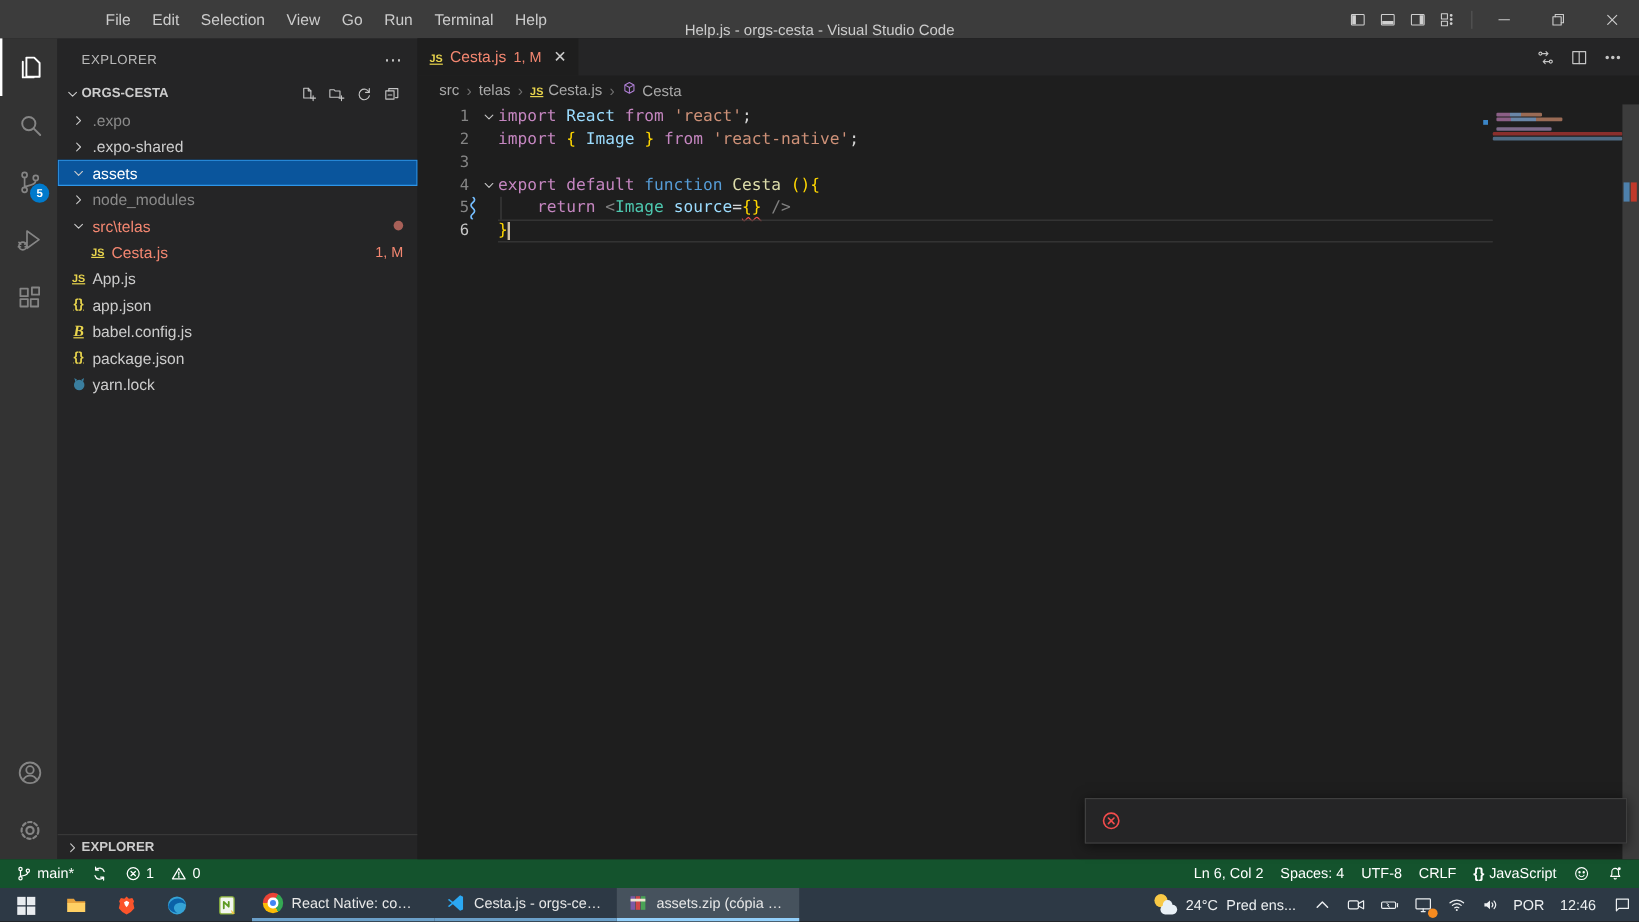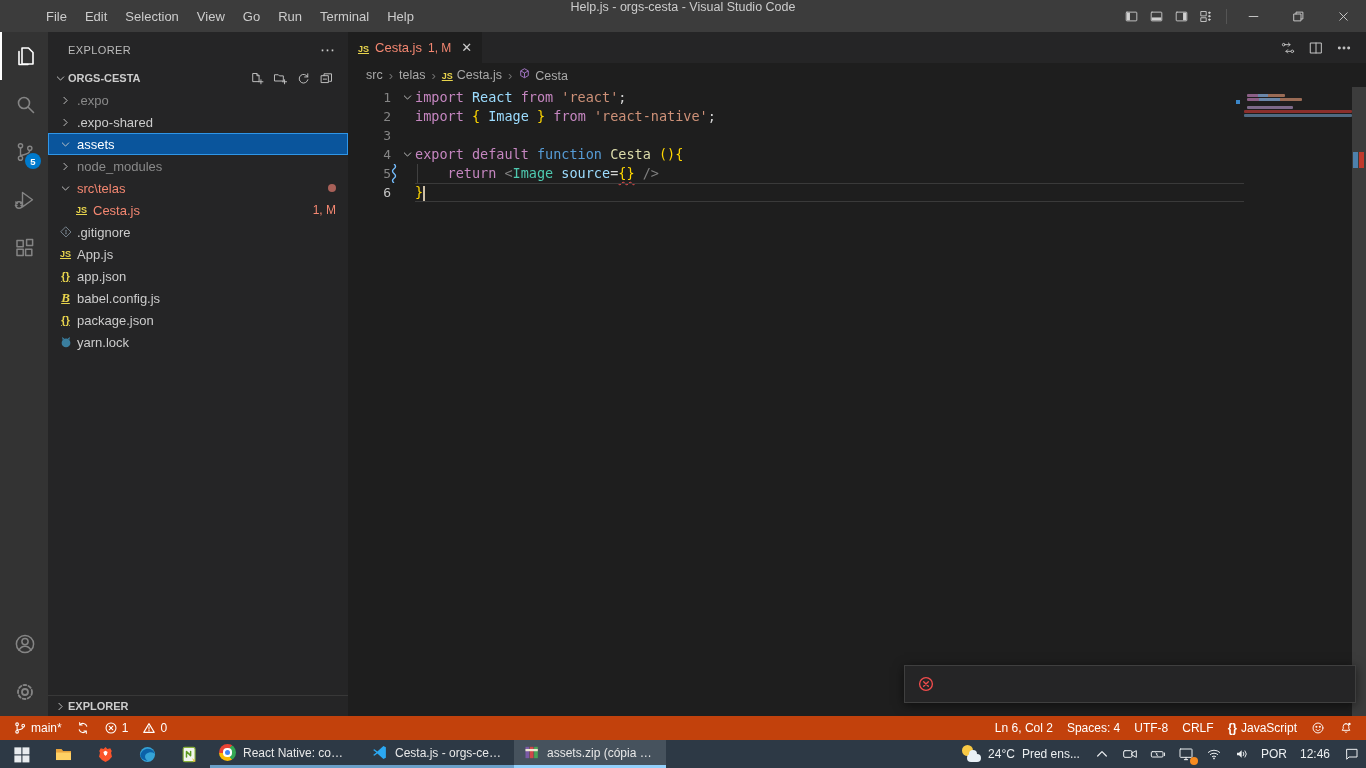--- a/index.html
+++ b/index.html
@@ -1,22 +1,22 @@
 <!DOCTYPE html>
 <html><head>
 <meta charset="utf-8">
 <style>
   * { box-sizing: border-box; margin: 0; padding: 0; }
   html,body { width:1366px; height:768px; overflow:hidden; background:#1e1e1e;
     font-family:"Liberation Sans", sans-serif; }
   #screen { position:relative; width:1366px; height:768px; display:flex; flex-direction:column; }
 
   
-  .titlebar { height:32px; background:#3c3c3c; display:flex; align-items:flex-start; color:#cccccc;
-    font-size:13px; position:relative; flex:0 0 32px; }
+  .titlebar { height:32px; background:#3c3c3c; display:flex; align-items:flex-end; color:#cccccc;
+    font-size:13px; position:relative; flex:0 0 32px;gap:42px; }
   .tb-logo { width:18px; height:18px; margin:0 10px 0 9px; display:flex; }
   .menubar { display:flex; height:100%; align-items:center; }
   .menu-item { padding:0 9px; height:100%; display:flex; align-items:center; cursor:default; }
   .tb-title { position:absolute; left:50%; transform:translateX(-50%); color:#cccccc; font-size:12.5px; white-space:nowrap; }
   .tb-right { margin-left:auto; display:flex; align-items:center; height:100%; }
   .tb-layout { display:flex; align-items:center; gap:10px; padding-right:12px; border-right:1px solid #555; margin-right:4px; }
   .tb-layout .icon svg, .tb-win .icon svg { width:15px; height:15px; }
   .tb-layout .icon { color:#d0d0d0; display:flex; }
   .tb-win { display:flex; height:100%; }
   .tb-win .winbtn { width:45px; height:100%; display:flex; align-items:center; justify-content:center; color:#cccccc; }
@@ -378,32 +378,20 @@
             </span>
           </div>
           <div class="tree-row error nested">
             <span class="ficon">
               <span class="file-badge">JS</span>
             </span>
             <span class="label">Cesta.js</span>
             <span class="right">
               <span class="badge-err">1, M</span>
             </span>
-          </div>
-          <div class="tree-row">
-            <span class="ficon">
-              <svg viewBox="0 0 24 24" fill="none" stroke="currentColor" stroke-width="1.3" stroke-linecap="round" stroke-linejoin="round">
-                <rect x="6" y="6" width="12" height="12" transform="rotate(45 12 12)" stroke="#8a98a5"></rect>
-                <circle cx="12" cy="9.2" r="1" fill="#8a98a5" stroke="none"></circle>
-                <circle cx="12" cy="14.8" r="1" fill="#8a98a5" stroke="none"></circle>
-                <path d="M12 10.2v3.6" stroke="#8a98a5"></path>
-              </svg>
-            </span>
-            <span class="label">.gitignore</span>
-            <span class="right"></span>
           </div>
           <div class="tree-row">
             <span class="ficon">
               <span class="file-badge">JS</span>
             </span>
             <span class="label">App.js</span>
             <span class="right"></span>
           </div>
           <div class="tree-row">
             <span class="ficon">
@@ -571,21 +559,21 @@
               <svg viewBox="0 0 24 24" fill="none" stroke="currentColor" stroke-width="1.8" stroke-linecap="round" stroke-linejoin="round">
                 <circle cx="12" cy="12" r="8.5"></circle>
                 <path d="M8.9 8.9l6.2 6.2M15.1 8.9l-6.2 6.2"></path>
               </svg>
             </span>
         </div>
       </div>
     </div>
   </div>
 
-  <div class="statusbar" id="statusbar" style="background: #c2410c;">
+  <div class="statusbar" id="statusbar" style="background: #14532d;">
       <div class="sb-item">
         <span class="icon">
           <svg viewBox="0 0 24 24" fill="none" stroke="currentColor" stroke-width="1.8" stroke-linecap="round" stroke-linejoin="round">
             <circle cx="7" cy="5.5" r="2.3"></circle>
             <circle cx="7" cy="18.5" r="2.3"></circle>
             <circle cx="17.5" cy="8" r="2.3"></circle>
             <path d="M7 7.8v8.4M17.5 10.3c0 4.2-6 4.2-10.5 5.7"></path>
           </svg>
         </span>
         <span>main*</span>

